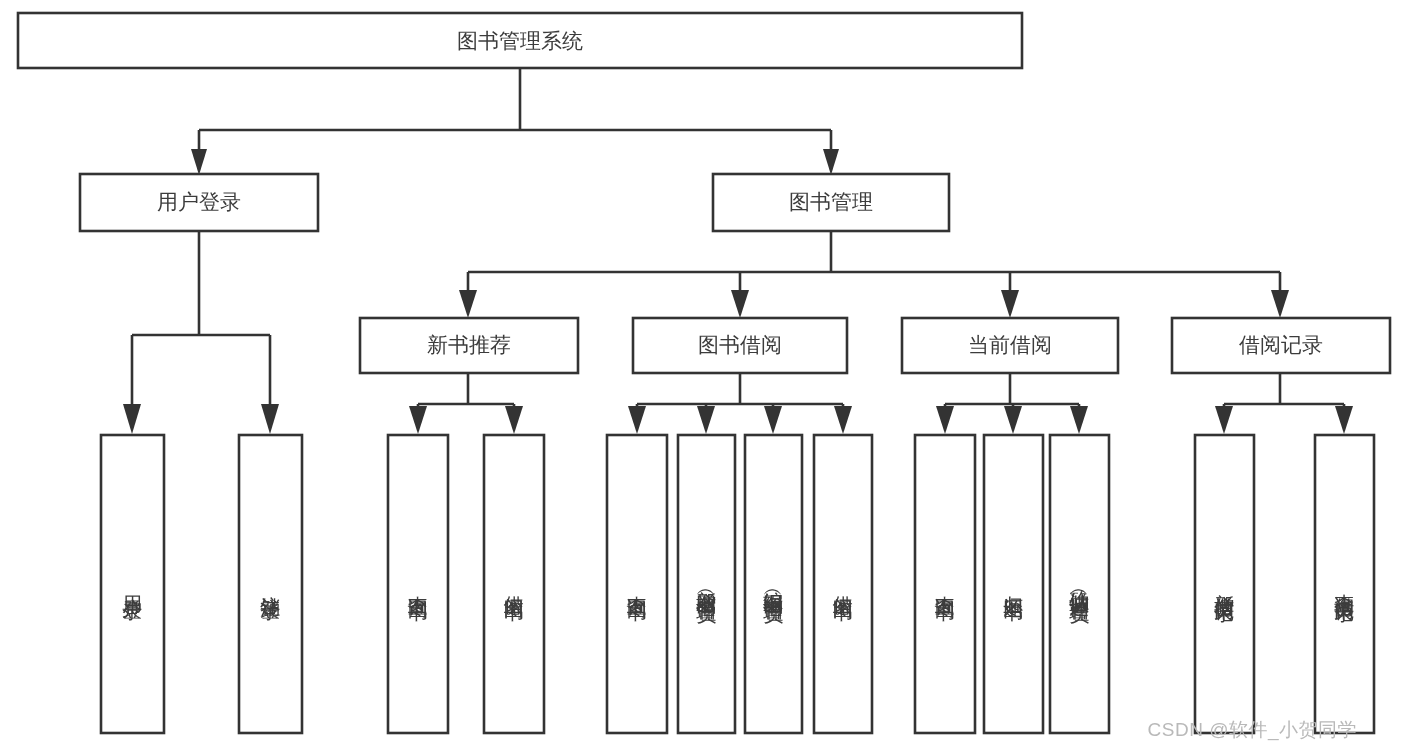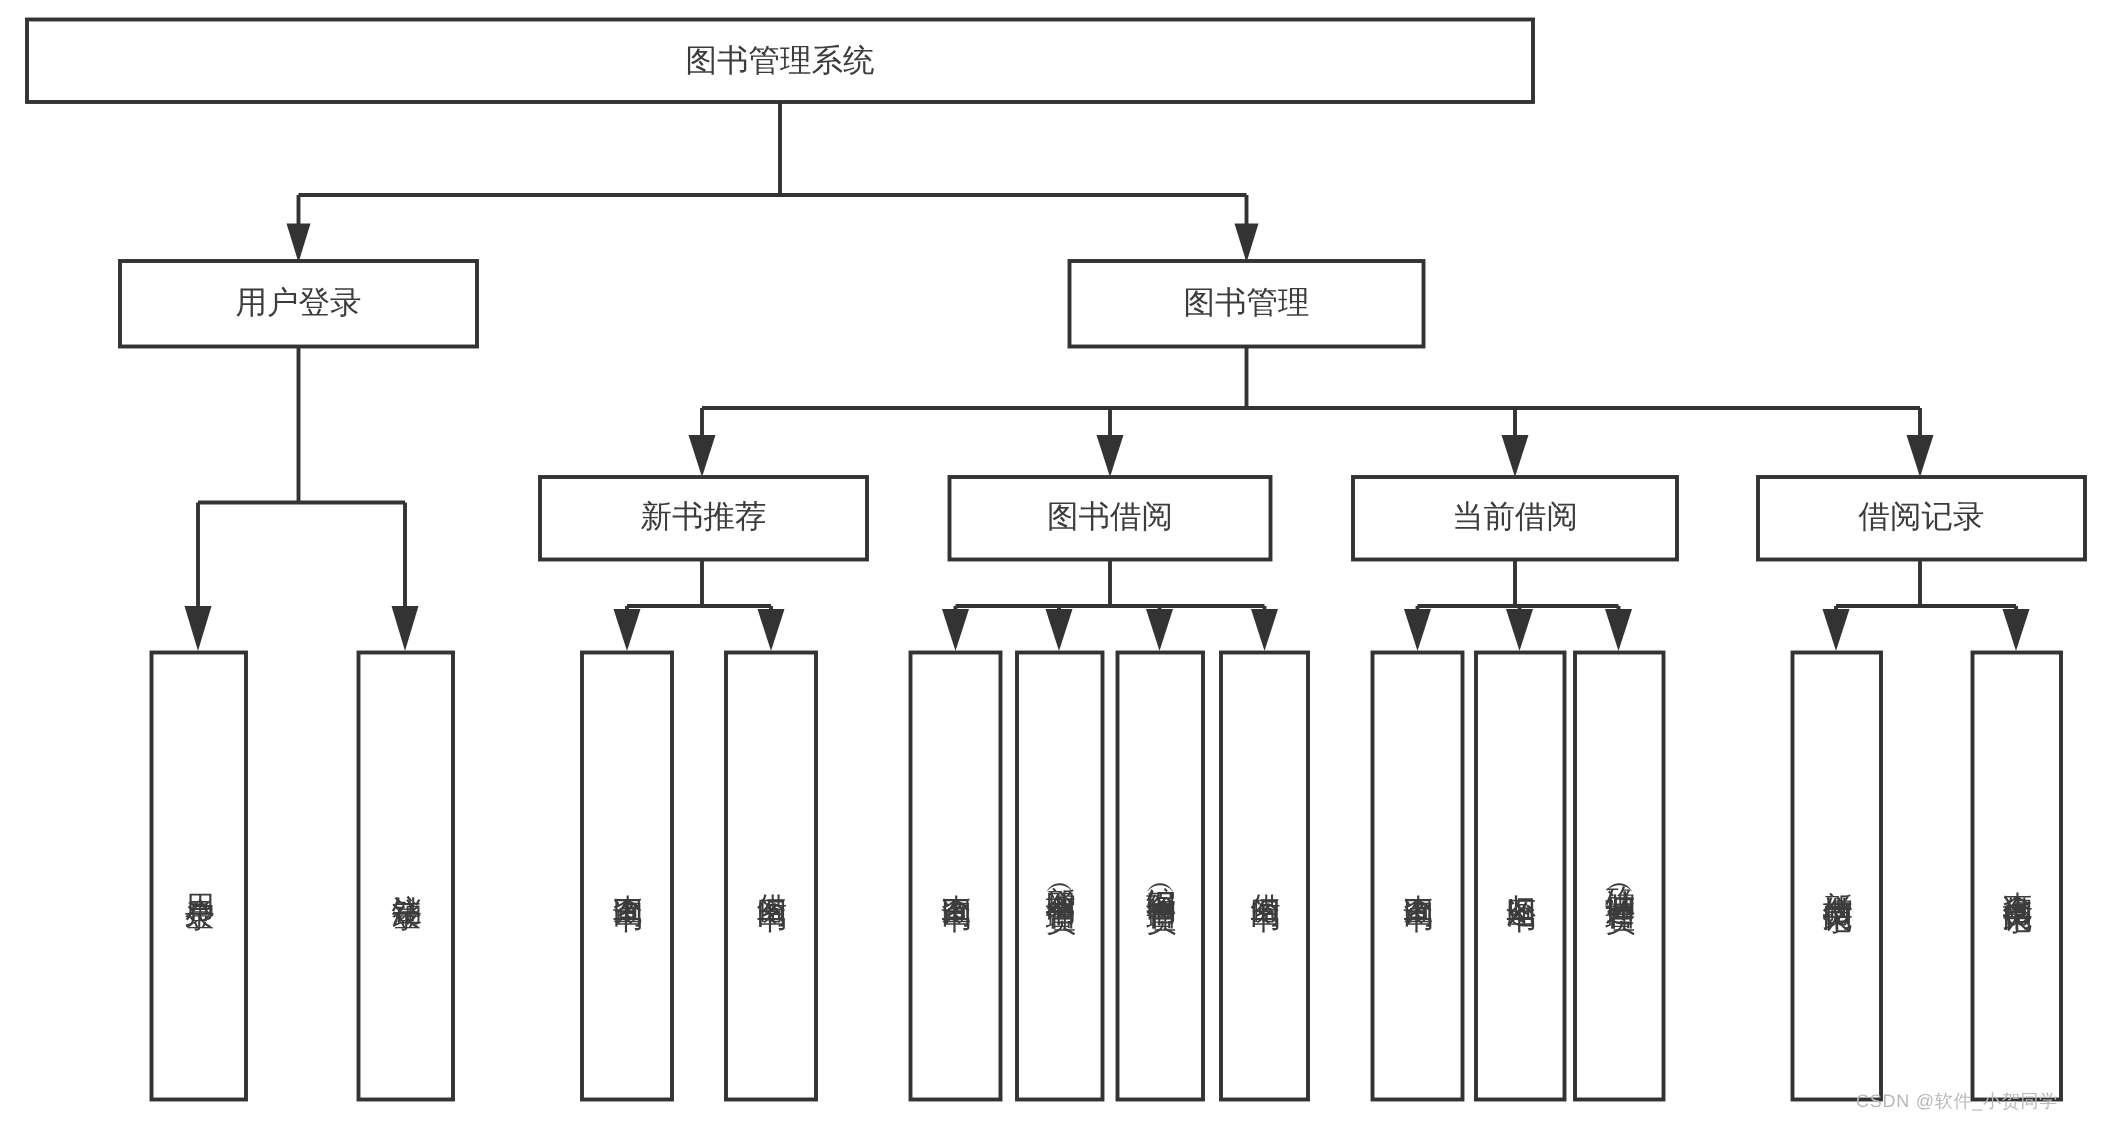--- a/index.html
+++ b/index.html
@@ -61,24 +61,24 @@
     letter-spacing: 2px;
     text-align: center;
     display: flex;
     align-items: center;
     justify-content: center;
     pointer-events: none;
     user-select: none;
   }
   .watermark {
     position: absolute;
-    right: 5px;
+    right: 20px;
     bottom: 4px;
     font-family: "Liberation Sans", "DejaVu Sans", sans-serif;
-    font-size: 12px;
+    font-size: 19px;
     color: #b9b9b9;
     letter-spacing: 0.5px;
     white-space: nowrap;
   }
 </style>
 </head>
 <body>
 
 <div id="diagram-root">
 

